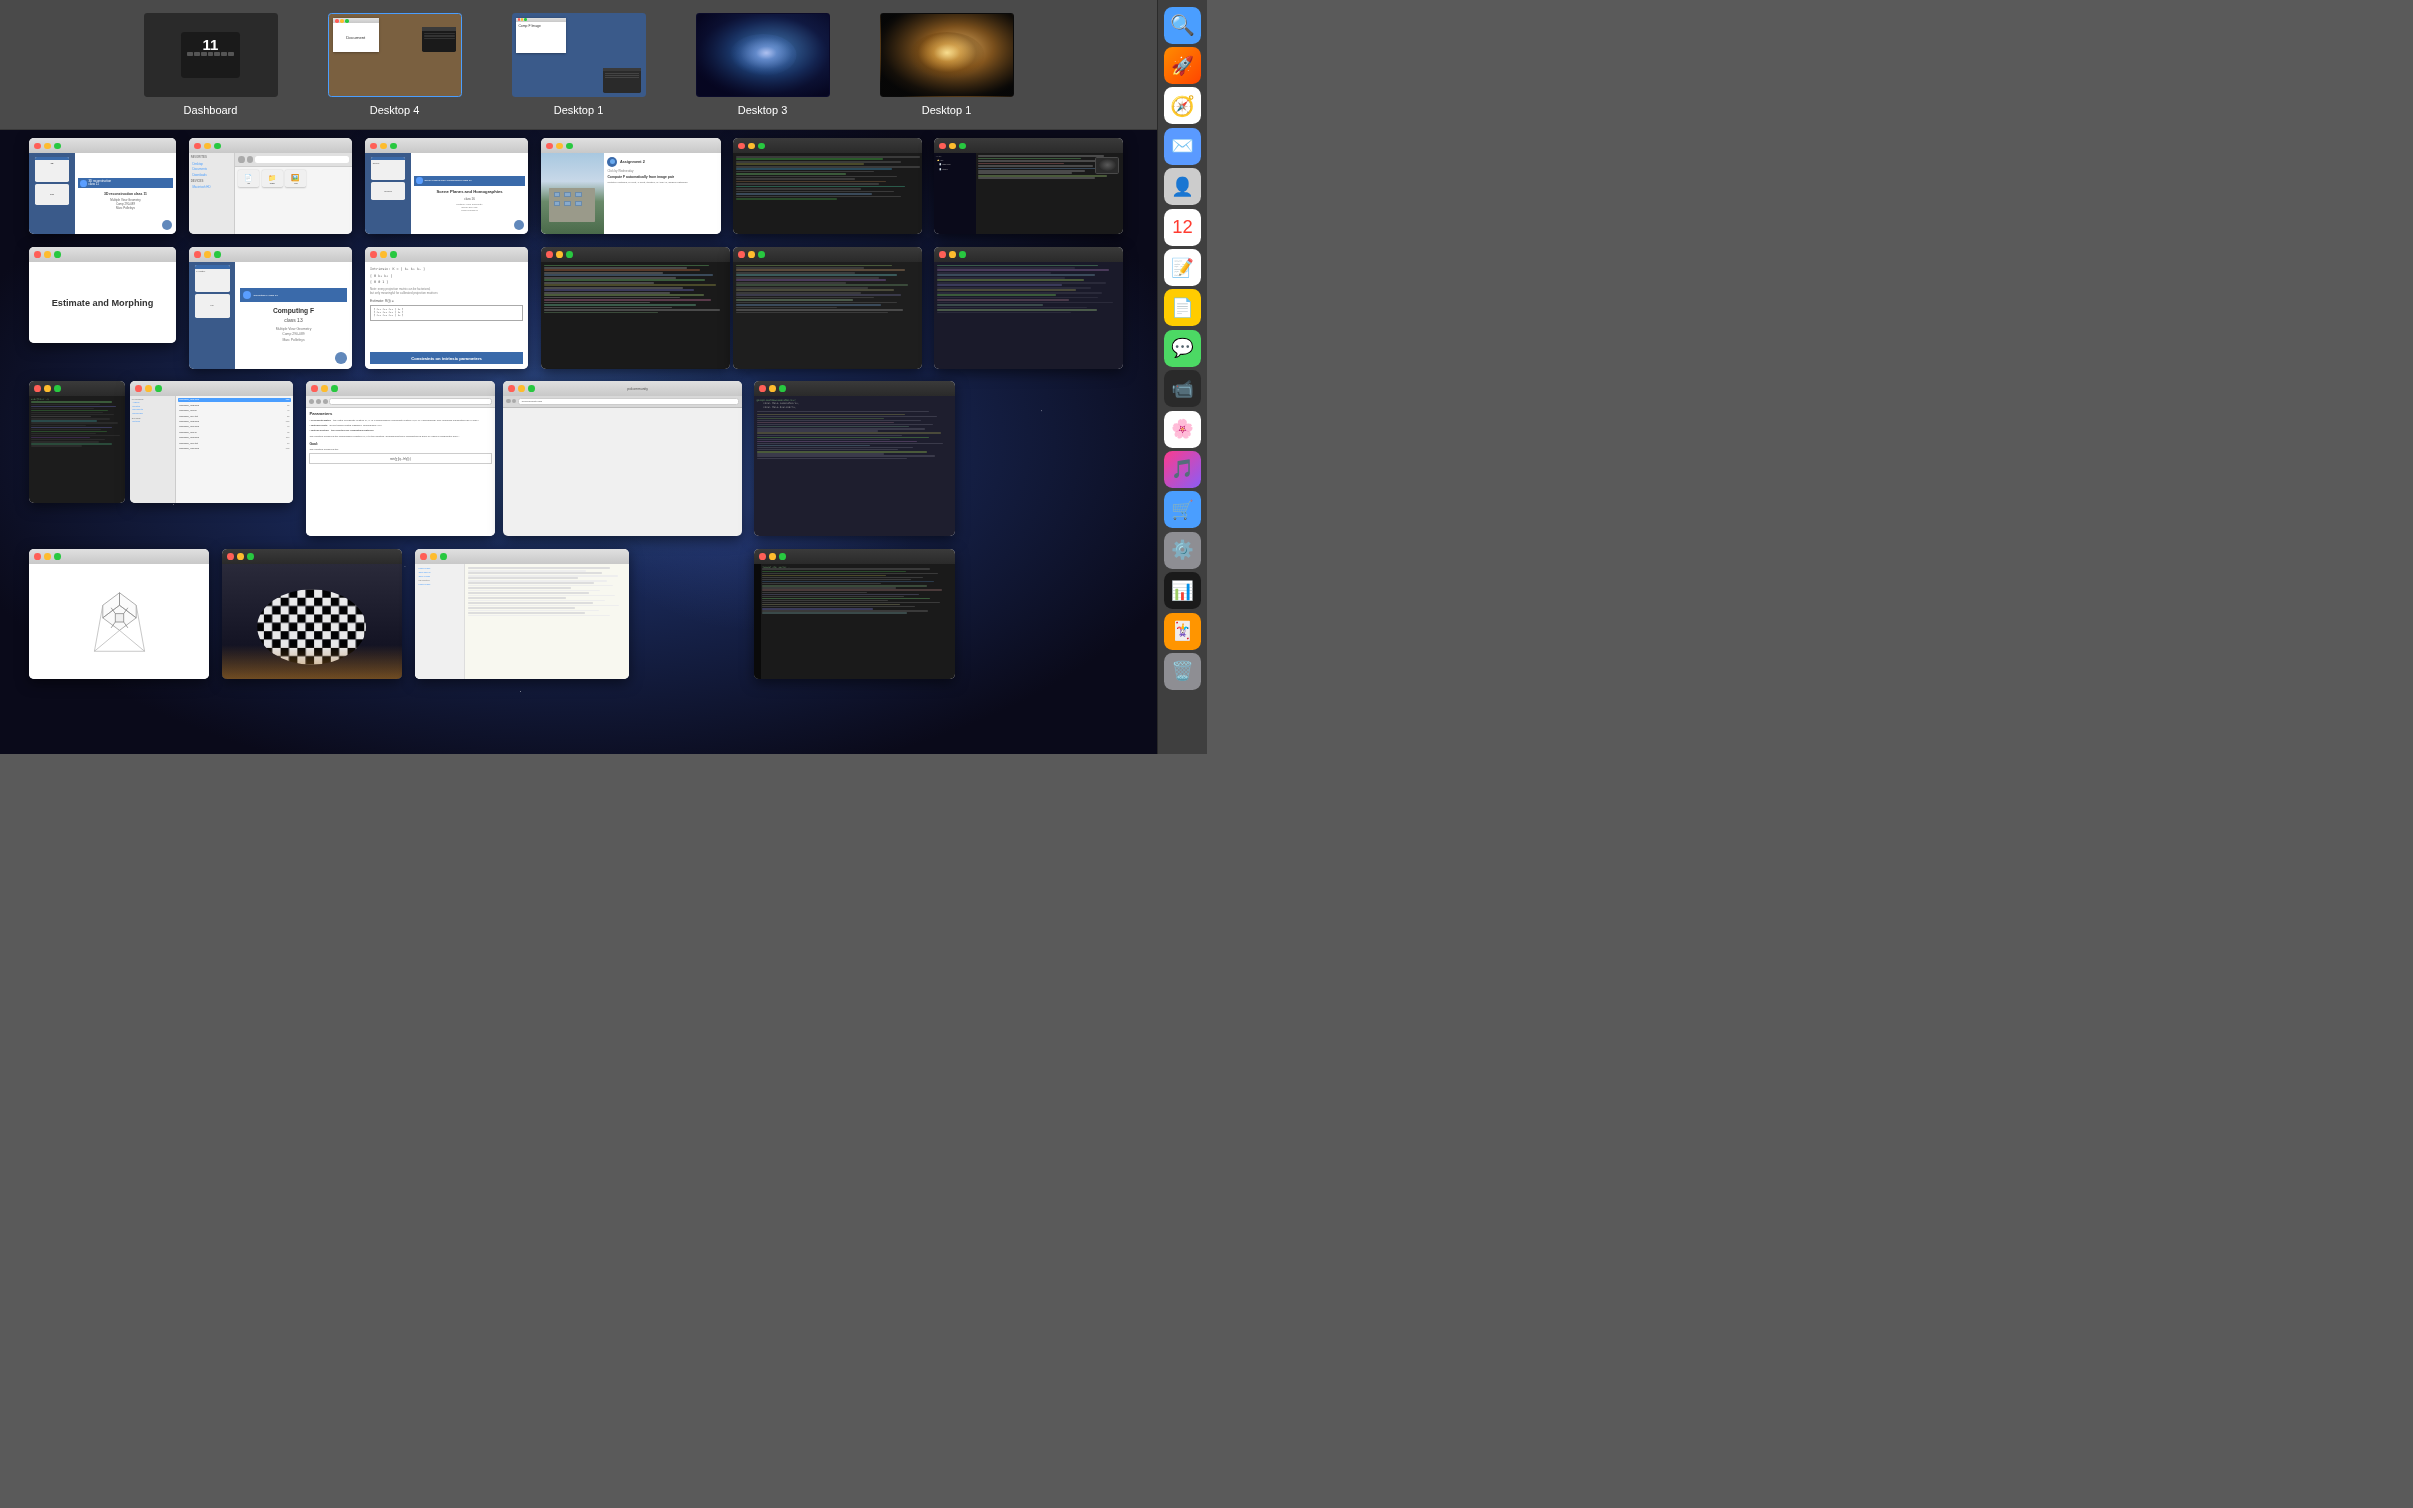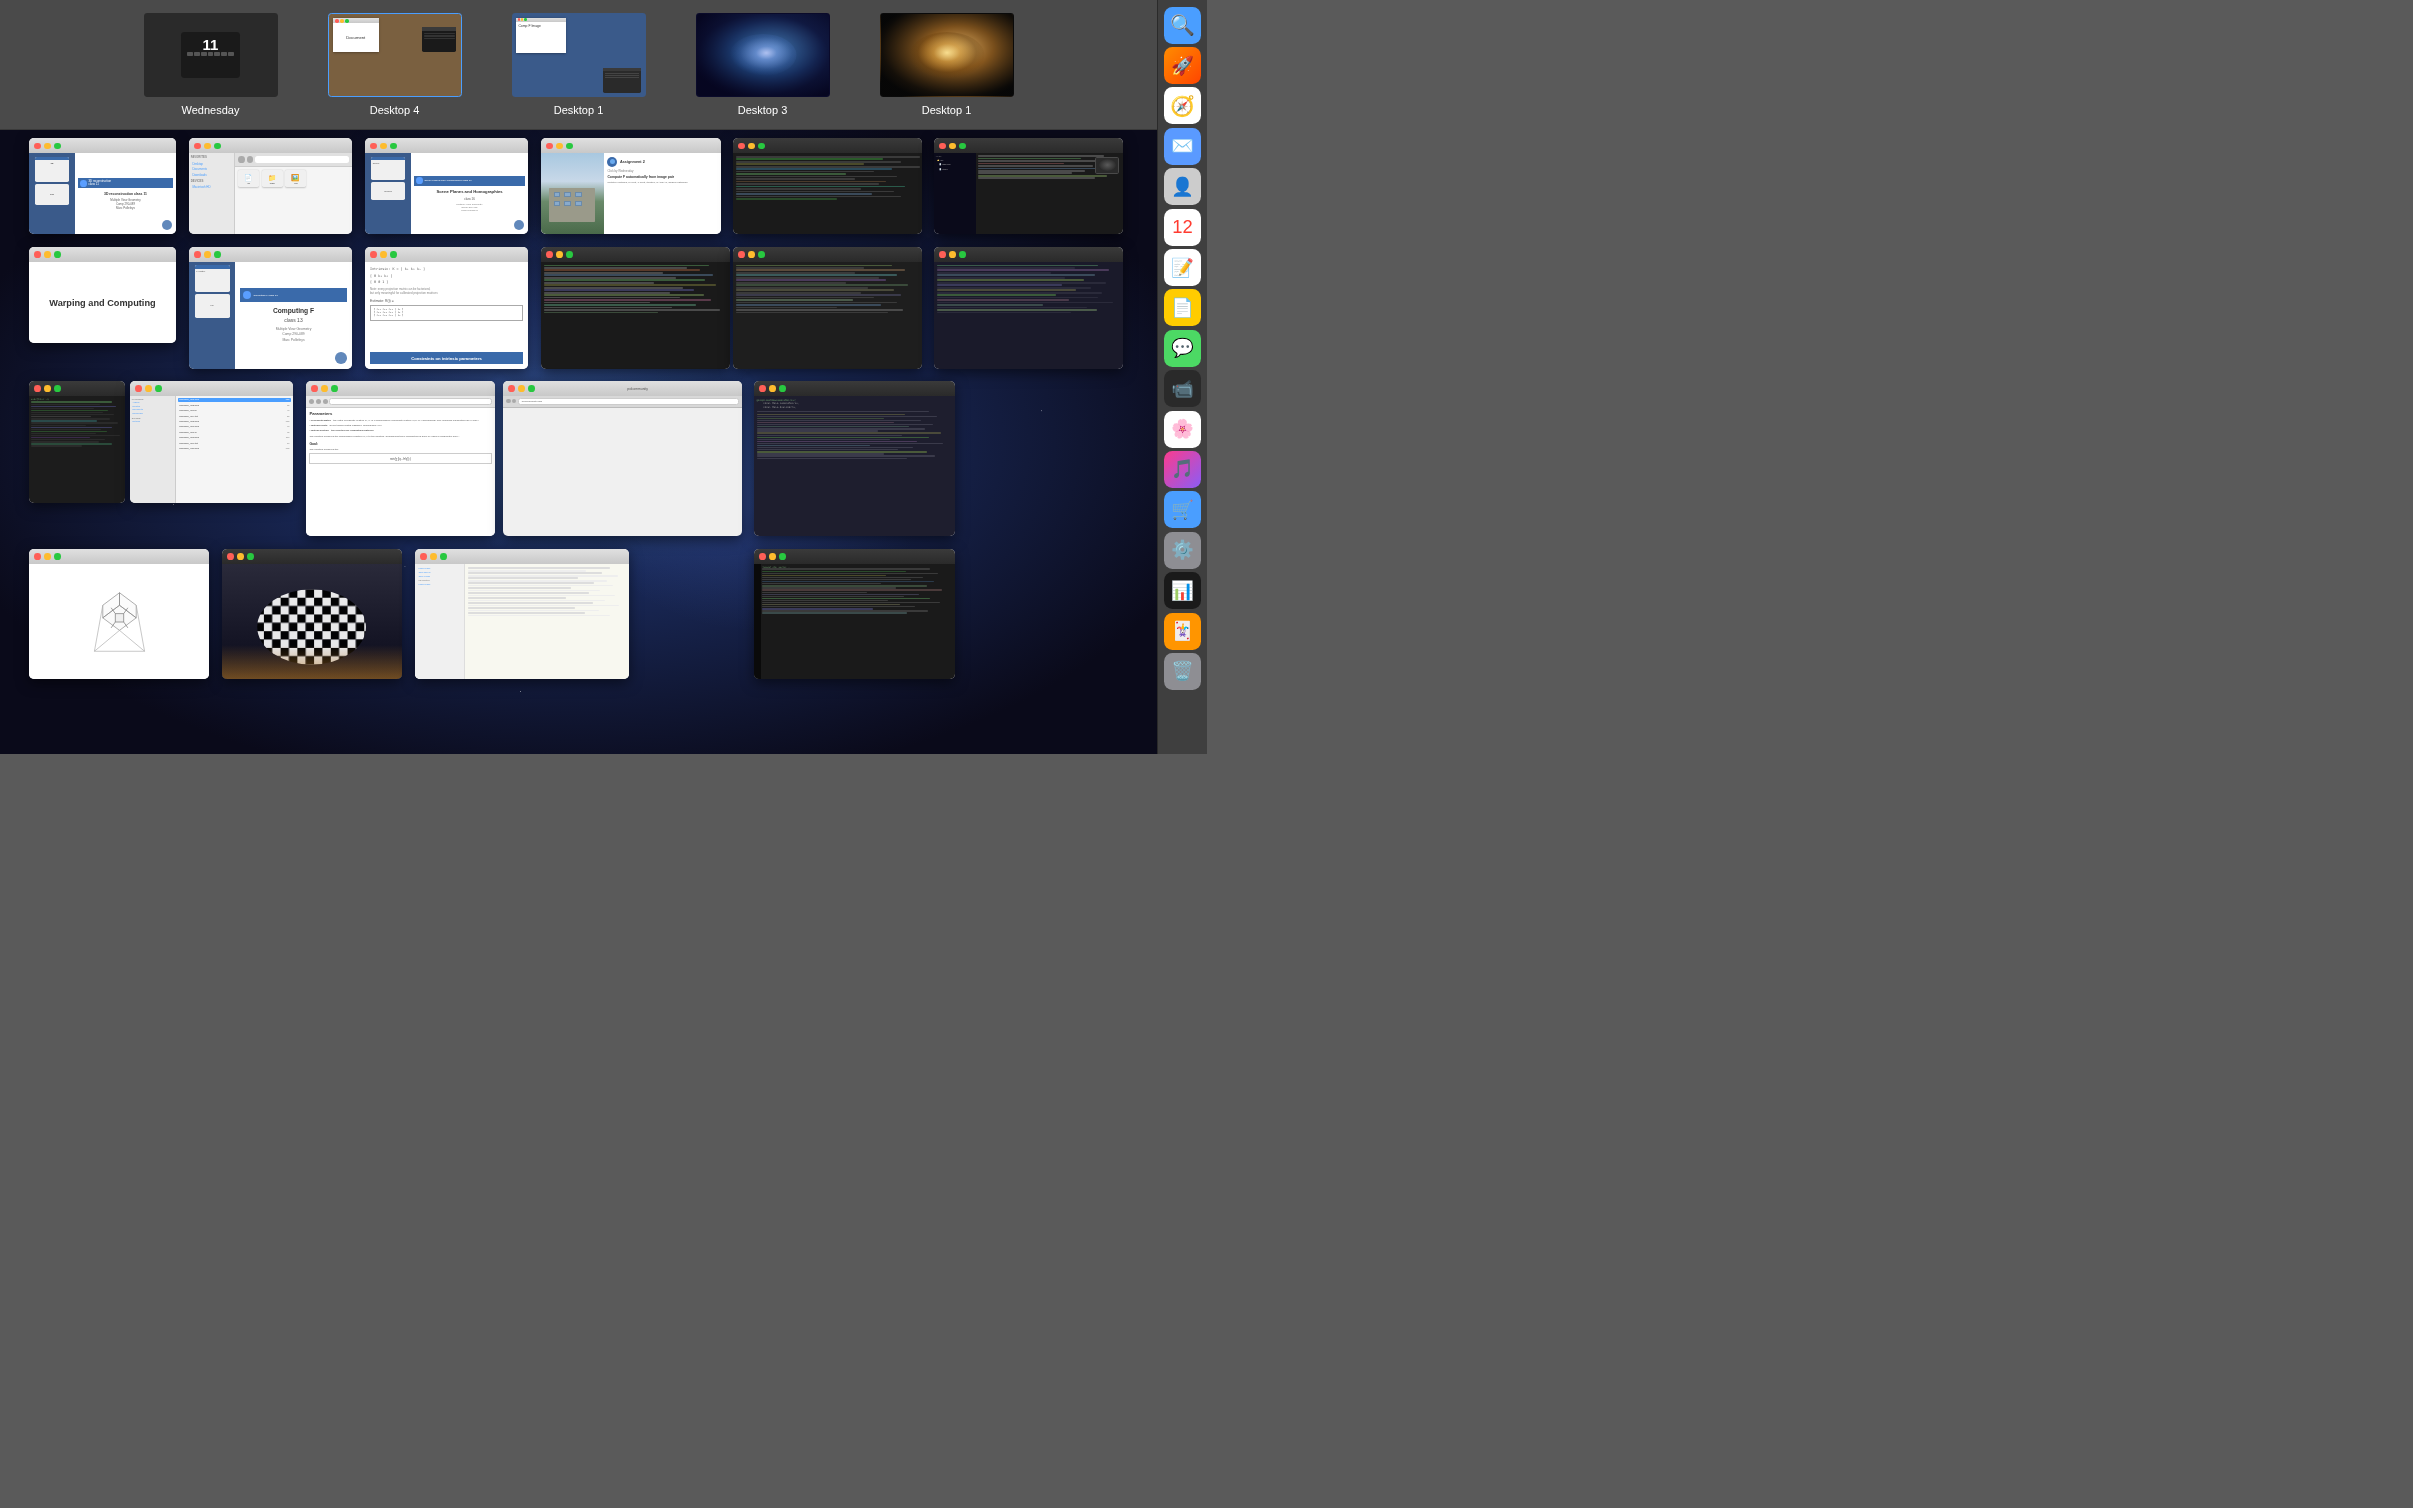--- a/index.html
+++ b/index.html
@@ -253,21 +253,21 @@
             <div style="background:#555;height:3.4px;border-radius:0.8px;"></div>
             <div style="background:#555;height:3.4px;border-radius:0.8px;"></div>
             <div style="background:#555;height:3.4px;border-radius:0.8px;"></div>
             <div style="background:#555;height:3.4px;border-radius:0.8px;"></div>
             <div style="background:#555;height:3.4px;border-radius:0.8px;"></div>
             <div style="background:#555;height:3.4px;border-radius:0.8px;"></div>
           </div>
         </div>
       </div>
     </div>
-    <span class="thumb-label">Wednesday</span>
+    <span class="thumb-label">Dashboard</span>
   </div>
 
   <div class="desktop-thumb">
     <div class="thumb-img" style="border-color:#4a9eff; background:#7a6040; position:relative; overflow:hidden;">
 
       <div style="position:absolute;top:4.2px;left:4.2px;width:46px;height:34px;background:#f0f0f0;border-radius:1.7px;box-shadow:0 0.8px 2.5px rgba(0,0,0,0.3);display:flex;flex-direction:column;">
         <div style="height:5px;background:linear-gradient(to bottom,#e0e0e0,#c8c8c8);display:flex;align-items:center;padding:0 2.5px;gap:1.7px;">
           <div style="width:3.4px;height:3.4px;border-radius:50%;background:#ff5f57;"></div>
           <div style="width:3.4px;height:3.4px;border-radius:50%;background:#febc2e;"></div>
           <div style="width:3.4px;height:3.4px;border-radius:50%;background:#28c840;"></div>
@@ -541,21 +541,21 @@
     </div>
 
     <div class="win-thumb" style="left:29px;top:117px;width:147px;height:96px;">
       <div class="thumb-screenshot">
         <div class="win-titlebar">
           <div class="win-dot red"></div>
           <div class="win-dot yellow"></div>
           <div class="win-dot green"></div>
         </div>
         <div style="flex:1;background:white;display:flex;align-items:center;justify-content:center;padding:6.7px;">
-          <div style="font-size:9.2px;font-weight:bold;color:#333;text-align:center;">Warping and Computing</div>
+          <div style="font-size:9.2px;font-weight:bold;color:#333;text-align:center;">Estimate and Morphing</div>
         </div>
       </div>
     </div>
 
     <div class="win-thumb" style="left:189px;top:117px;width:163px;height:122px;">
       <div class="thumb-screenshot">
         <div class="win-titlebar">
           <div class="win-dot red"></div>
           <div class="win-dot yellow"></div>
           <div class="win-dot green"></div>

